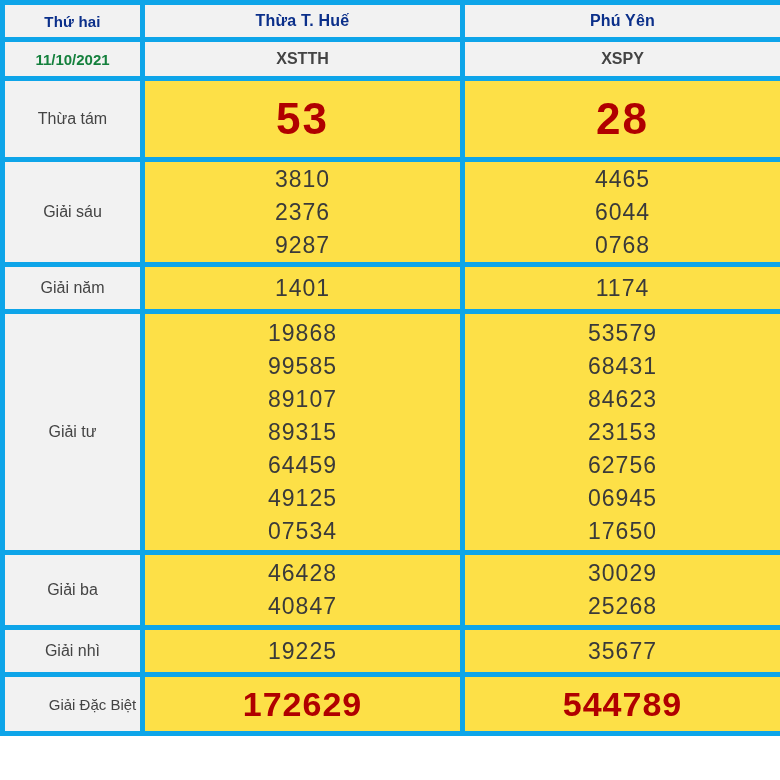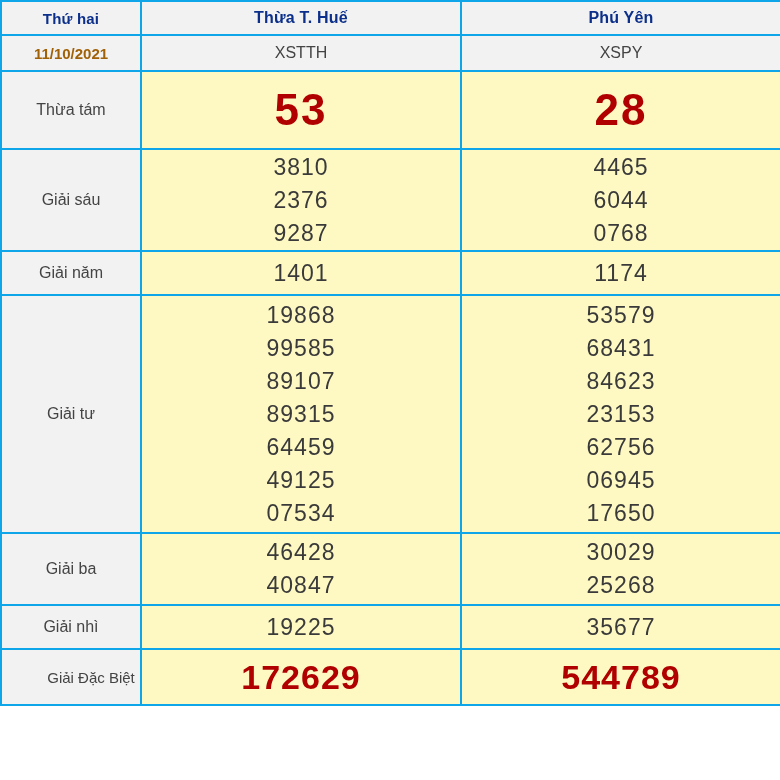--- a/index.html
+++ b/index.html
@@ -16,21 +16,21 @@
   }
 
   .lottery-table {
     width: 780px;
     border-collapse: collapse;
     table-layout: fixed;
   }
 
   .lottery-table td,
   .lottery-table th {
-    border: 2px solid #0ea5e9;
+    border: 5px solid #0ea5e9;
     padding: 0;
     vertical-align: middle;
     text-align: center;
   }
 
   
   col.c-label { width: 140px; }
   col.c-prov  { width: 320px; }
 
   
@@ -45,42 +45,43 @@
   .hdr-cell.day {
     font-size: 15px;
   }
 
   
   .code-cell {
     height: 34px;
     background: #f2f2f2;
     color: #444444;
     font-size: 16px;
+    font-weight: bold;
   }
   .code-cell.date {
     font-weight: bold;
     font-size: 15px;
-    color: #a16207;
+    color: #15803d;
   }
 
   
   .row-label {
     background: #f2f2f2;
     color: #444444;
     font-size: 16px;
     text-align: center;
   }
   .row-label.special {
     font-size: 15px;
     padding-left: 40px;
   }
 
   
   .val-cell {
-    background: #fef9c3;
+    background: #fde047;
     color: #3a3a3a;
     font-size: 23px;
     line-height: 33px;
     letter-spacing: 1px;
   }
   .val-cell .num { display: block; }
 
   
   .val-cell.g8 {
     font-size: 44px;

